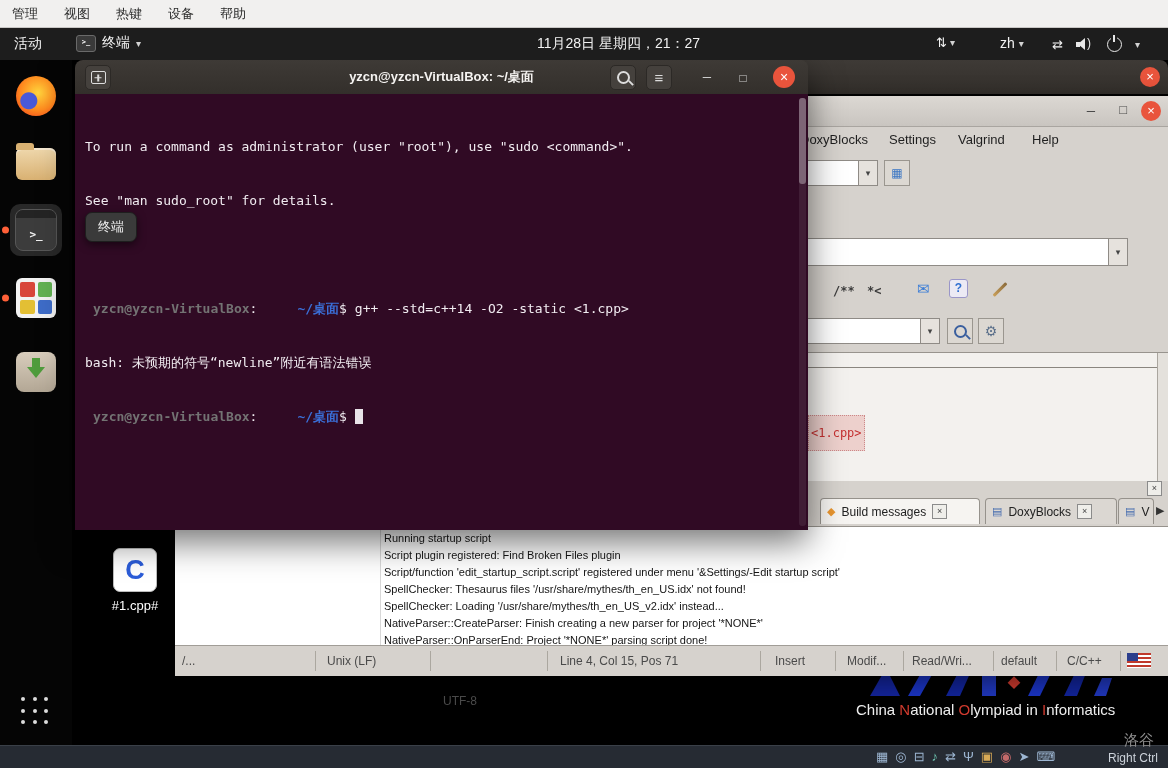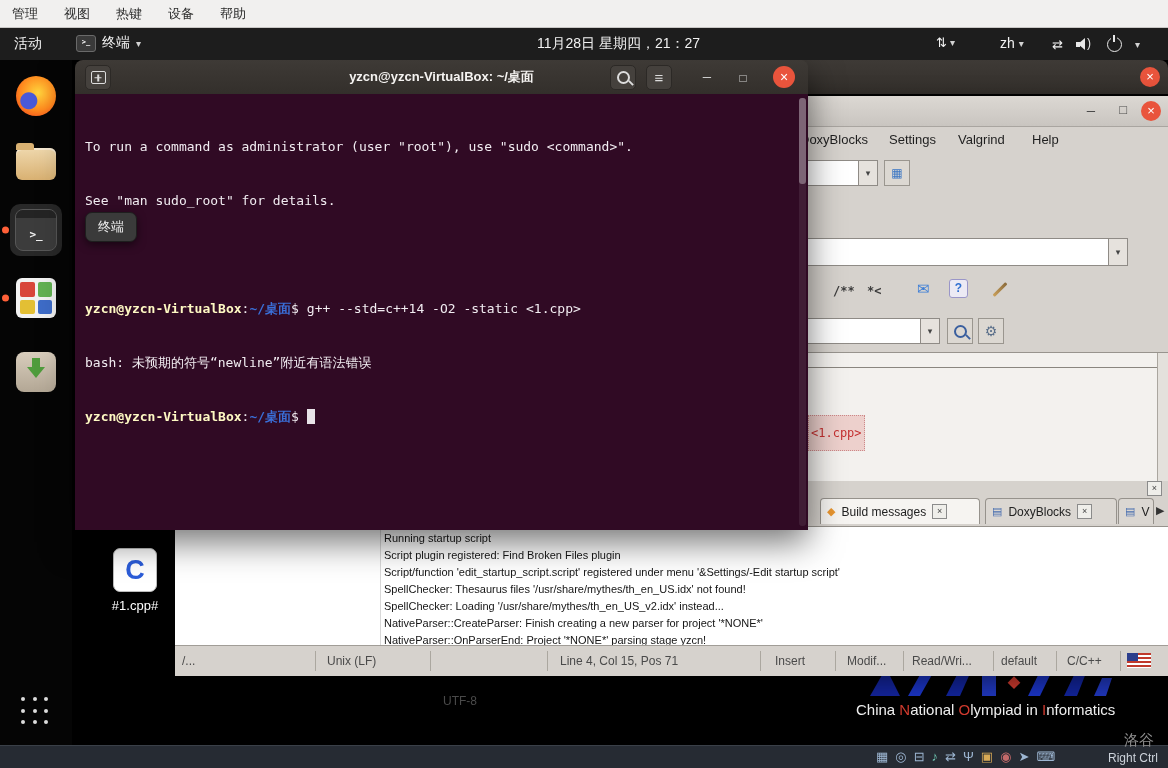--- a/index.html
+++ b/index.html
@@ -136,22 +136,22 @@
   .magl{width:9px;height:9px;border:2px solid #ddd;border-radius:50%;position:relative;}
   .magl::after{content:"";position:absolute;right:-4px;bottom:-4px;width:2px;height:6px;background:#ddd;transform:rotate(-45deg);}
   #term-menu{right:136px;font-size:15px;}
   #term-min{right:88px;background:none;border:none;font-size:15px;color:#ccc;top:3px;}
   #term-max{right:52px;background:none;border:none;font-size:12px;color:#ccc;}
   #term-close{position:absolute;right:13px;top:6px;width:22px;height:22px;border-radius:50%;background:#e9543c;
         color:#fff;font-size:14px;line-height:22px;text-align:center;}
   #term-body{position:absolute;left:0;top:34px;right:0;bottom:0;background:#300a24;padding:8px 10px;box-sizing:border-box;
         font:13px/18px "DejaVu Sans Mono",monospace;color:#f1ecf1;white-space:pre-wrap;}
   .tline{min-height:18px;white-space:pre;}
-  .tuser{color:#fef9c3;font-weight:bold;}
-  .tpath{color:#3a6fd8;font-weight:bold;}
+  .tuser{color:#737373;font-weight:bold;margin-left:8px;}
+  .tpath{color:#3a6fd8;font-weight:bold;margin-left:40px;}
   .after-dollar{padding-left:8px;}
   .cursor{display:inline-block;width:8px;height:15px;background:#e8e3e8;vertical-align:text-bottom;margin-left:8px;}
   #term-scroll{position:absolute;right:2px;top:38px;bottom:4px;width:7px;background:rgba(255,255,255,.08);border-radius:3px;}
   #term-thumb{position:absolute;left:0;top:0;width:7px;height:86px;background:rgba(255,255,255,.32);border-radius:3px;}
 
   
   #tooltip{position:absolute;left:85px;top:212px;z-index:6;background:#3a3a3a;border:1px solid #1e1e1e;border-radius:7px;
         color:#eee;font-size:13px;padding:5px 12px;box-shadow:0 3px 8px rgba(0,0,0,.5);}
 
   
@@ -281,21 +281,21 @@
 
     <div id="cb-log">
       <div id="cb-logdiv"></div>
       <div id="cb-loglines">
         <div>Running startup script</div>
         <div>Script plugin registered: Find Broken Files plugin</div>
         <div>Script/function 'edit_startup_script.script' registered under menu '&amp;Settings/-Edit startup script'</div>
         <div>SpellChecker: Thesaurus files '/usr/share/mythes/th_en_US.idx' not found!</div>
         <div>SpellChecker: Loading '/usr/share/mythes/th_en_US_v2.idx' instead...</div>
         <div>NativeParser::CreateParser: Finish creating a new parser for project '*NONE*'</div>
-        <div>NativeParser::OnParserEnd: Project '*NONE*' parsing stage yzcn!</div>
+        <div>NativeParser::OnParserEnd: Project '*NONE*' parsing script done!</div>
       </div>
     </div>
 
     <div id="cb-status">
       <span class="sfield" id="sf0">/...</span>
       <span class="vsep" style="left:140px"></span>
       <span class="sfield" id="sf1">Unix (LF)</span>
       <span class="vsep" style="left:255px"></span>
       <span class="sfield" id="sf2">UTF-8</span>
       <span class="vsep" style="left:372px"></span>

